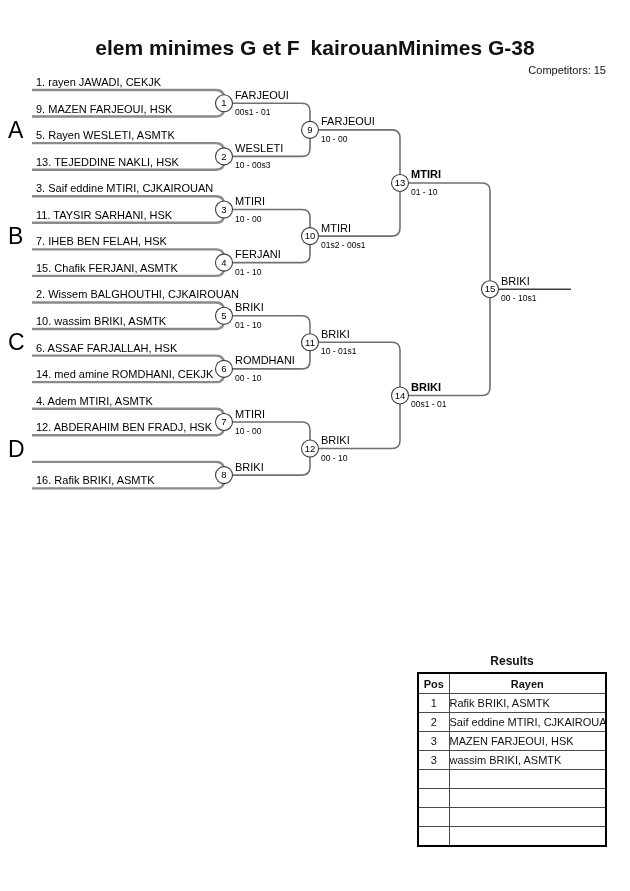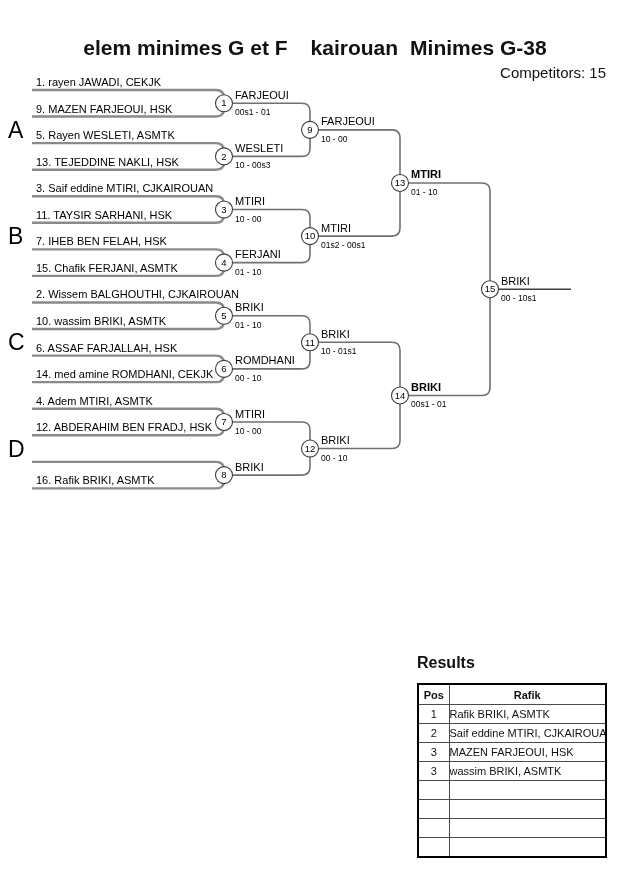--- a/index.html
+++ b/index.html
@@ -4,42 +4,42 @@
 <style>
   html,body { margin:0; padding:0; background:#fff; }
   body {
     width:630px; height:891px; position:relative;
     font-family:"Liberation Sans", sans-serif; color:#111;
     overflow:hidden;
   }
   .title-row {
     position:absolute; top:36px; left:0; right:0;
     display:flex; justify-content:center; align-items:baseline;
-    font-weight:bold; font-size:21px; white-space:nowrap;gap:12px;
+    font-weight:bold; font-size:21px; white-space:nowrap;
   }
   .title-row span:nth-child(2){ margin-left:11px; }
   .title-row span:nth-child(3){ }
   .title-row span:nth-child(4){ margin-left:31px; }
   .competitors {
-    position:absolute; top:64px; right:24px; font-size:15px;
+    position:absolute; top:64px; right:24px; font-size:11px;
   }
   svg.bracket { position:absolute; top:0; left:0; }
   .slot-line  { stroke:#8a8a8a; stroke-width:2.4; fill:none; }
   .conn-line  { stroke:#707070; stroke-width:1.6; fill:none; }
   .champ-line { stroke:#404040; stroke-width:1.5; fill:none; }
   .match-circle { fill:#fff; stroke:#3a3a3a; stroke-width:1.1; }
   .match-num  { font-size:9.5px; text-anchor:middle; fill:#000; }
   .slot-name  { font-size:11px; fill:#000; }
   .win-name   { font-size:11px; fill:#000; }
   .win-name.bold { font-weight:bold; }
   .win-score  { font-size:8.5px; fill:#000; }
   .group-letter { font-size:23px; fill:#000; }
   .results { position:absolute; left:417px; top:654px; width:190px; }
   .results-heading {
-    text-align:left; font-weight:bold; font-size:16px; margin:0 0 11px 0;
+    text-align:center; font-weight:bold; font-size:12px; margin:0 0 4px 0;
   }
   table.results-table {
     border-collapse:collapse; width:100%; table-layout:fixed;
     border:2px solid #000;
   }
   table.results-table th, table.results-table td {
     border:1px solid #4a4a4a; font-size:11px; height:18px; padding:0;
     white-space:nowrap; overflow:hidden;
   }
   table.results-table th { font-weight:bold; text-align:center; height:19px; }
@@ -173,21 +173,21 @@
 <div class="results">
   <div class="results-heading">Results</div>
   <table class="results-table">
     <colgroup>
         <col class="col-pos">
         <col>
       </colgroup>
     <thead>
       <tr>
         <th>Pos</th>
-        <th>Rafik</th>
+        <th>Rayen</th>
       </tr>
     </thead>
     <tbody>
         <tr>
           <td class="cell-pos">1</td>
           <td class="cell-name">Rafik BRIKI, ASMTK</td>
         </tr>
         <tr>
           <td class="cell-pos">2</td>
           <td class="cell-name">Saif eddine MTIRI, CJKAIROUAN</td>

